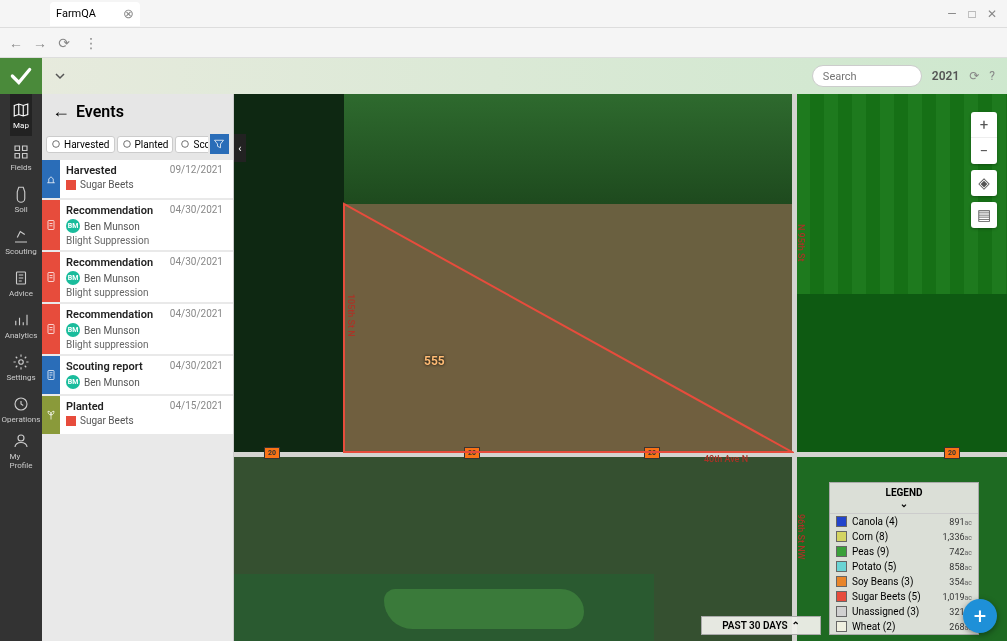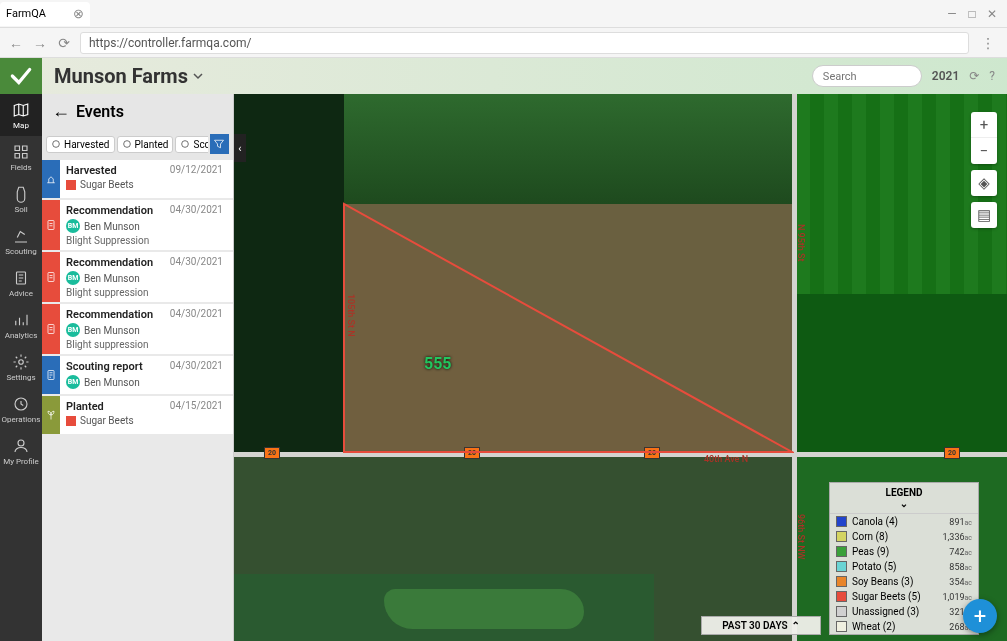--- a/index.html
+++ b/index.html
@@ -1,35 +1,35 @@
 <!DOCTYPE html>
 <html><head>
 <meta charset="utf-8">
 <style>
 * { margin:0; padding:0; box-sizing:border-box; font-family:-apple-system,BlinkMacSystemFont,"Segoe UI",Roboto,sans-serif; }
 html,body { width:1007px; height:641px; overflow:hidden; background:#e8e8e8; }
 .window { width:1007px; height:641px; background:#f0f0f0; display:flex; flex-direction:column; }
 
 
 .titlebar { height:28px; background:#f5f5f5; display:flex; align-items:center; border-bottom:1px solid #ddd; }
-.tab { background:#fff; height:24px; width:90px; border-radius:4px 4px 0 0; display:flex; align-items:center; padding:0 6px; font-size:11px; gap:4px; }
+.tab { margin-left:50px; background:#fff; height:24px; width:90px; border-radius:4px 4px 0 0; display:flex; align-items:center; padding:0 6px; font-size:11px; gap:4px; }
 .tab-close { margin-left:auto; color:#888; font-size:13px; cursor:pointer; }
 .winbtns { margin-left:auto; display:flex; gap:2px; padding-right:6px; color:#888; font-size:12px; }
 .winbtns span { width:18px; text-align:center; cursor:pointer; }
 .urlbar { height:30px; display:flex; align-items:center; padding:0 8px; gap:8px; background:#f5f5f5; border-bottom:1px solid #ddd; }
 .navbtn { color:#888; font-size:14px; cursor:pointer; width:16px; text-align:center; }
 .url { flex:1; height:22px; border:1px solid #ddd; border-radius:3px; background:#fff; font-size:12px; padding:0 8px; color:#555; display:flex; align-items:center; }
 .urlmenu { color:#888; cursor:pointer; padding:0 4px; font-size:14px; }
 
 
 .app { flex:1; display:flex; position:relative; }
 .leftnav { width:42px; background:#333; display:flex; flex-direction:column; align-items:center; padding-top:0; }
 .logo { width:42px; height:36px; background:#4a8a3a; display:flex; align-items:center; justify-content:center; }
 .logo svg { width:26px; height:26px; }
-.navitem { width:42px; height:42px; display:flex; flex-direction:column; align-items:center; justify-content:center; gap:2px; cursor:pointer; color:#ccc; }
+.navitem { width:22px; height:42px; display:flex; flex-direction:column; align-items:center; justify-content:center; gap:2px; cursor:pointer; color:#ccc; }
 .navitem.active { background:#222; color:#fff; }
 .navitem svg { width:18px; height:18px; stroke:#ccc; fill:none; stroke-width:1.5; }
 .navitem.active svg { stroke:#fff; }
 .navitem span { font-size:8px; }
 
 .main { flex:1; display:flex; flex-direction:column; position:relative; }
 .header { height:36px; background:linear-gradient(to right, rgba(230,234,220,0.95), rgba(200,230,200,0.85)); display:flex; align-items:center; padding:0 12px; gap:10px; position:relative; z-index:20; }
 .orgname { font-size:20px; font-weight:700; color:#333; display:flex; align-items:center; gap:4px; cursor:pointer; }
 .orgname svg { width:12px; height:12px; }
 .searchbox { margin-left:auto; width:110px; height:22px; border:1px solid #ccc; border-radius:11px; padding:0 10px; font-size:11px; background:#fff; }
@@ -71,21 +71,21 @@
 .maparea { flex:1; position:relative; background:#2d4a2d; overflow:hidden; }
 .mapbg { position:absolute; inset:0; }
 .field-strip { position:absolute; }
 .road { position:absolute; background:#d4d4d0; }
 .road.h { height:5px; left:0; right:0; }
 .road.v { width:5px; top:0; bottom:0; }
 .shield { position:absolute; width:16px; height:12px; background:#f97316; border:1px solid #333; font-size:7px; font-weight:700; display:flex; align-items:center; justify-content:center; color:#333; }
 .roadlabel { position:absolute; font-size:9px; color:#a93226; font-weight:500; }
 .roadlabel.v { writing-mode:vertical-rl; }
 .fieldpoly { position:absolute; }
-.fieldlabel { position:absolute; color:#22c55e; font-size:16px; font-weight:700; text-shadow:0 0 3px #000; }
+.fieldlabel { position:absolute; color:#fdba74; font-size:12px; font-weight:700; text-shadow:0 0 3px #000; }
 
 .panelcollapse { position:absolute; left:0; top:40px; width:12px; height:28px; background:#222; color:#fff; display:flex; align-items:center; justify-content:center; cursor:pointer; font-size:11px; z-index:5; }
 
 .mapctrls { position:absolute; right:10px; top:18px; display:flex; flex-direction:column; gap:6px; z-index:5; }
 .ctrlgrp { background:#fff; border-radius:3px; box-shadow:0 1px 3px rgba(0,0,0,0.3); display:flex; flex-direction:column; }
 .ctrlbtn { width:26px; height:26px; display:flex; align-items:center; justify-content:center; cursor:pointer; font-size:15px; color:#555; border-bottom:1px solid #eee; }
 .ctrlbtn:last-child { border-bottom:none; }
 
 .legend { position:absolute; right:28px; bottom:6px; width:150px; background:rgba(230,230,225,0.95); border:1px solid #aaa; font-size:10px; z-index:5; }
 .legendhdr { padding:4px 14px; font-weight:700; font-size:10px; display:flex; justify-content:space-between; align-items:center; border-bottom:1px solid #ccc; cursor:pointer;flex-direction:column; }
@@ -112,23 +112,20 @@
     <div class="winbtns">
       <span>—</span>
       <span>□</span>
       <span>✕</span>
     </div>
   </div>
   <div class="urlbar">
     <span class="navbtn">←</span>
     <span class="navbtn">→</span>
     <span class="navbtn">⟳</span>
-    <div class="url">
-        <span>https://controller.farmqa.com/</span>
-      </div>
     <span class="urlmenu">⋮</span>
   </div>
 
   <div class="app">
 
     <div class="leftnav">
       <div class="logo">
         <svg viewBox="0 0 24 24">
             <path d="M4 12 L10 18 L20 6" stroke="#fff" stroke-width="3" fill="none" stroke-linecap="round"></path>
           </svg>
@@ -192,21 +189,20 @@
             </svg>
             <span>My Profile</span>
           </div>
         </div>
     </div>
 
     <div class="main">
 
       <div class="header">
         <div class="orgname">
-          <span>Munson Farms</span>
           <svg viewBox="0 0 12 12">
               <path d="M2 4 L6 8 L10 4" stroke="#555" fill="none" stroke-width="1.5"></path>
             </svg>
         </div>
         <input class="searchbox" placeholder="Search" style="">
         <span class="year">2021</span>
         <span class="hicon">⟳</span>
         <span class="hicon">?</span>
       </div>
 

